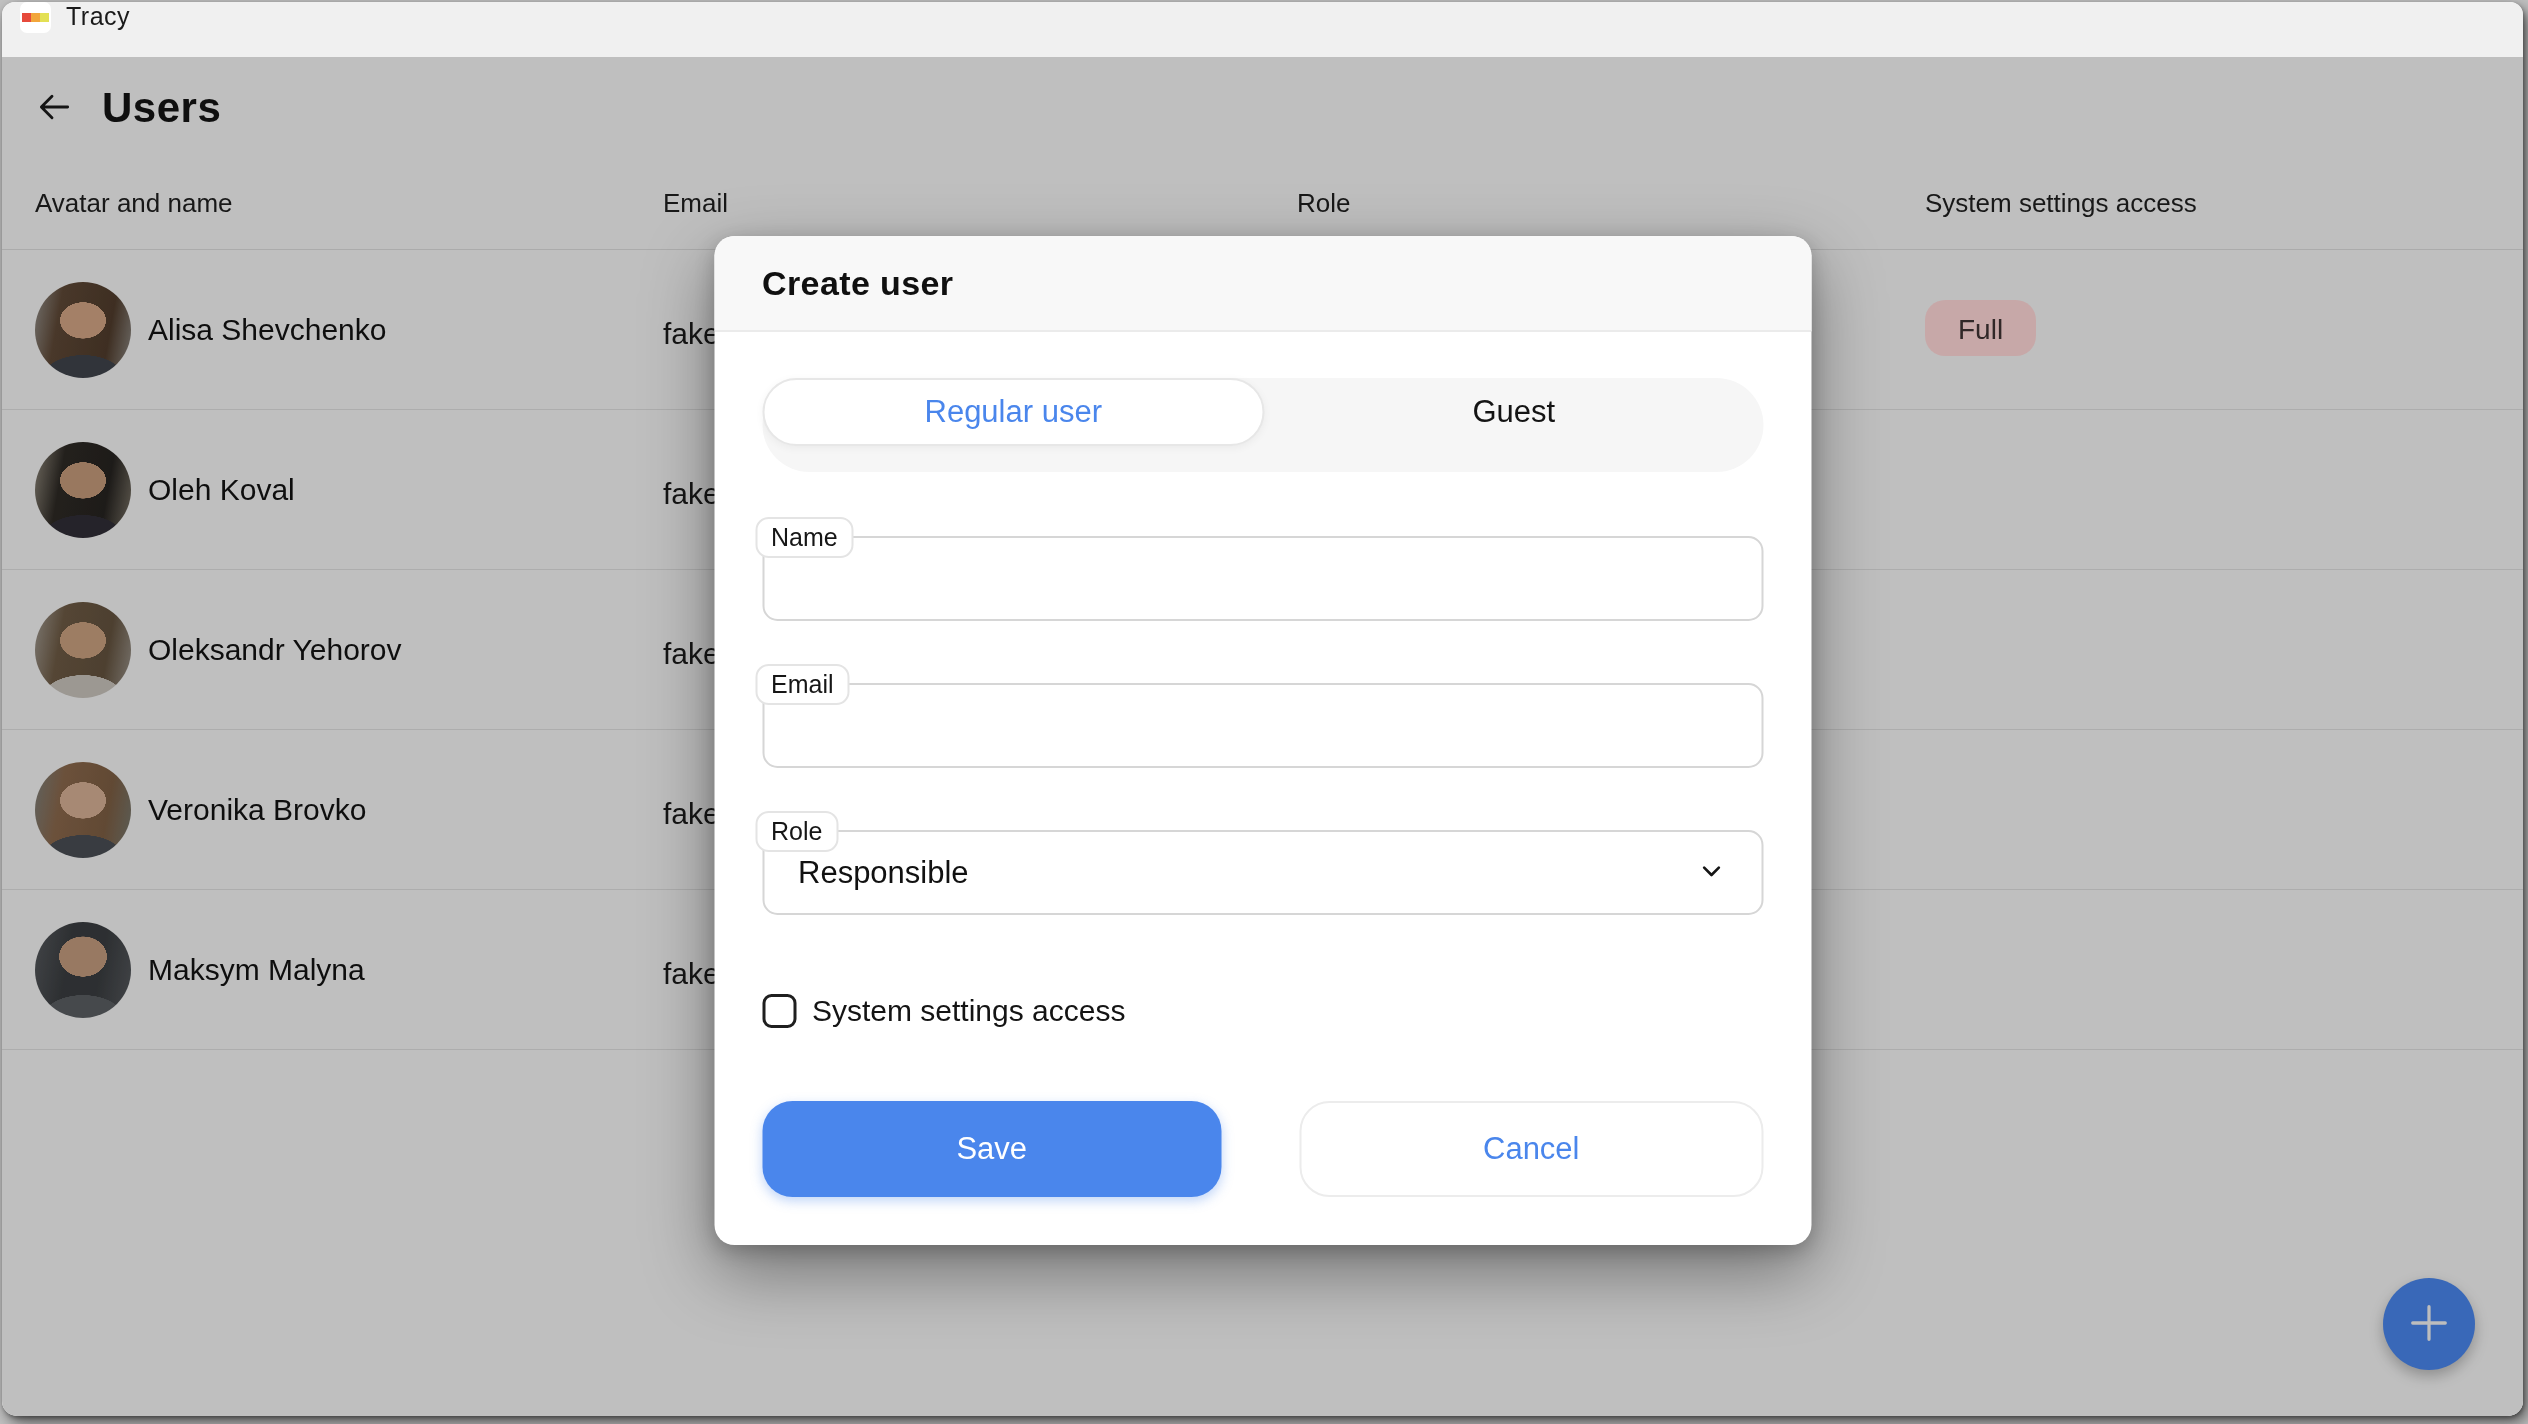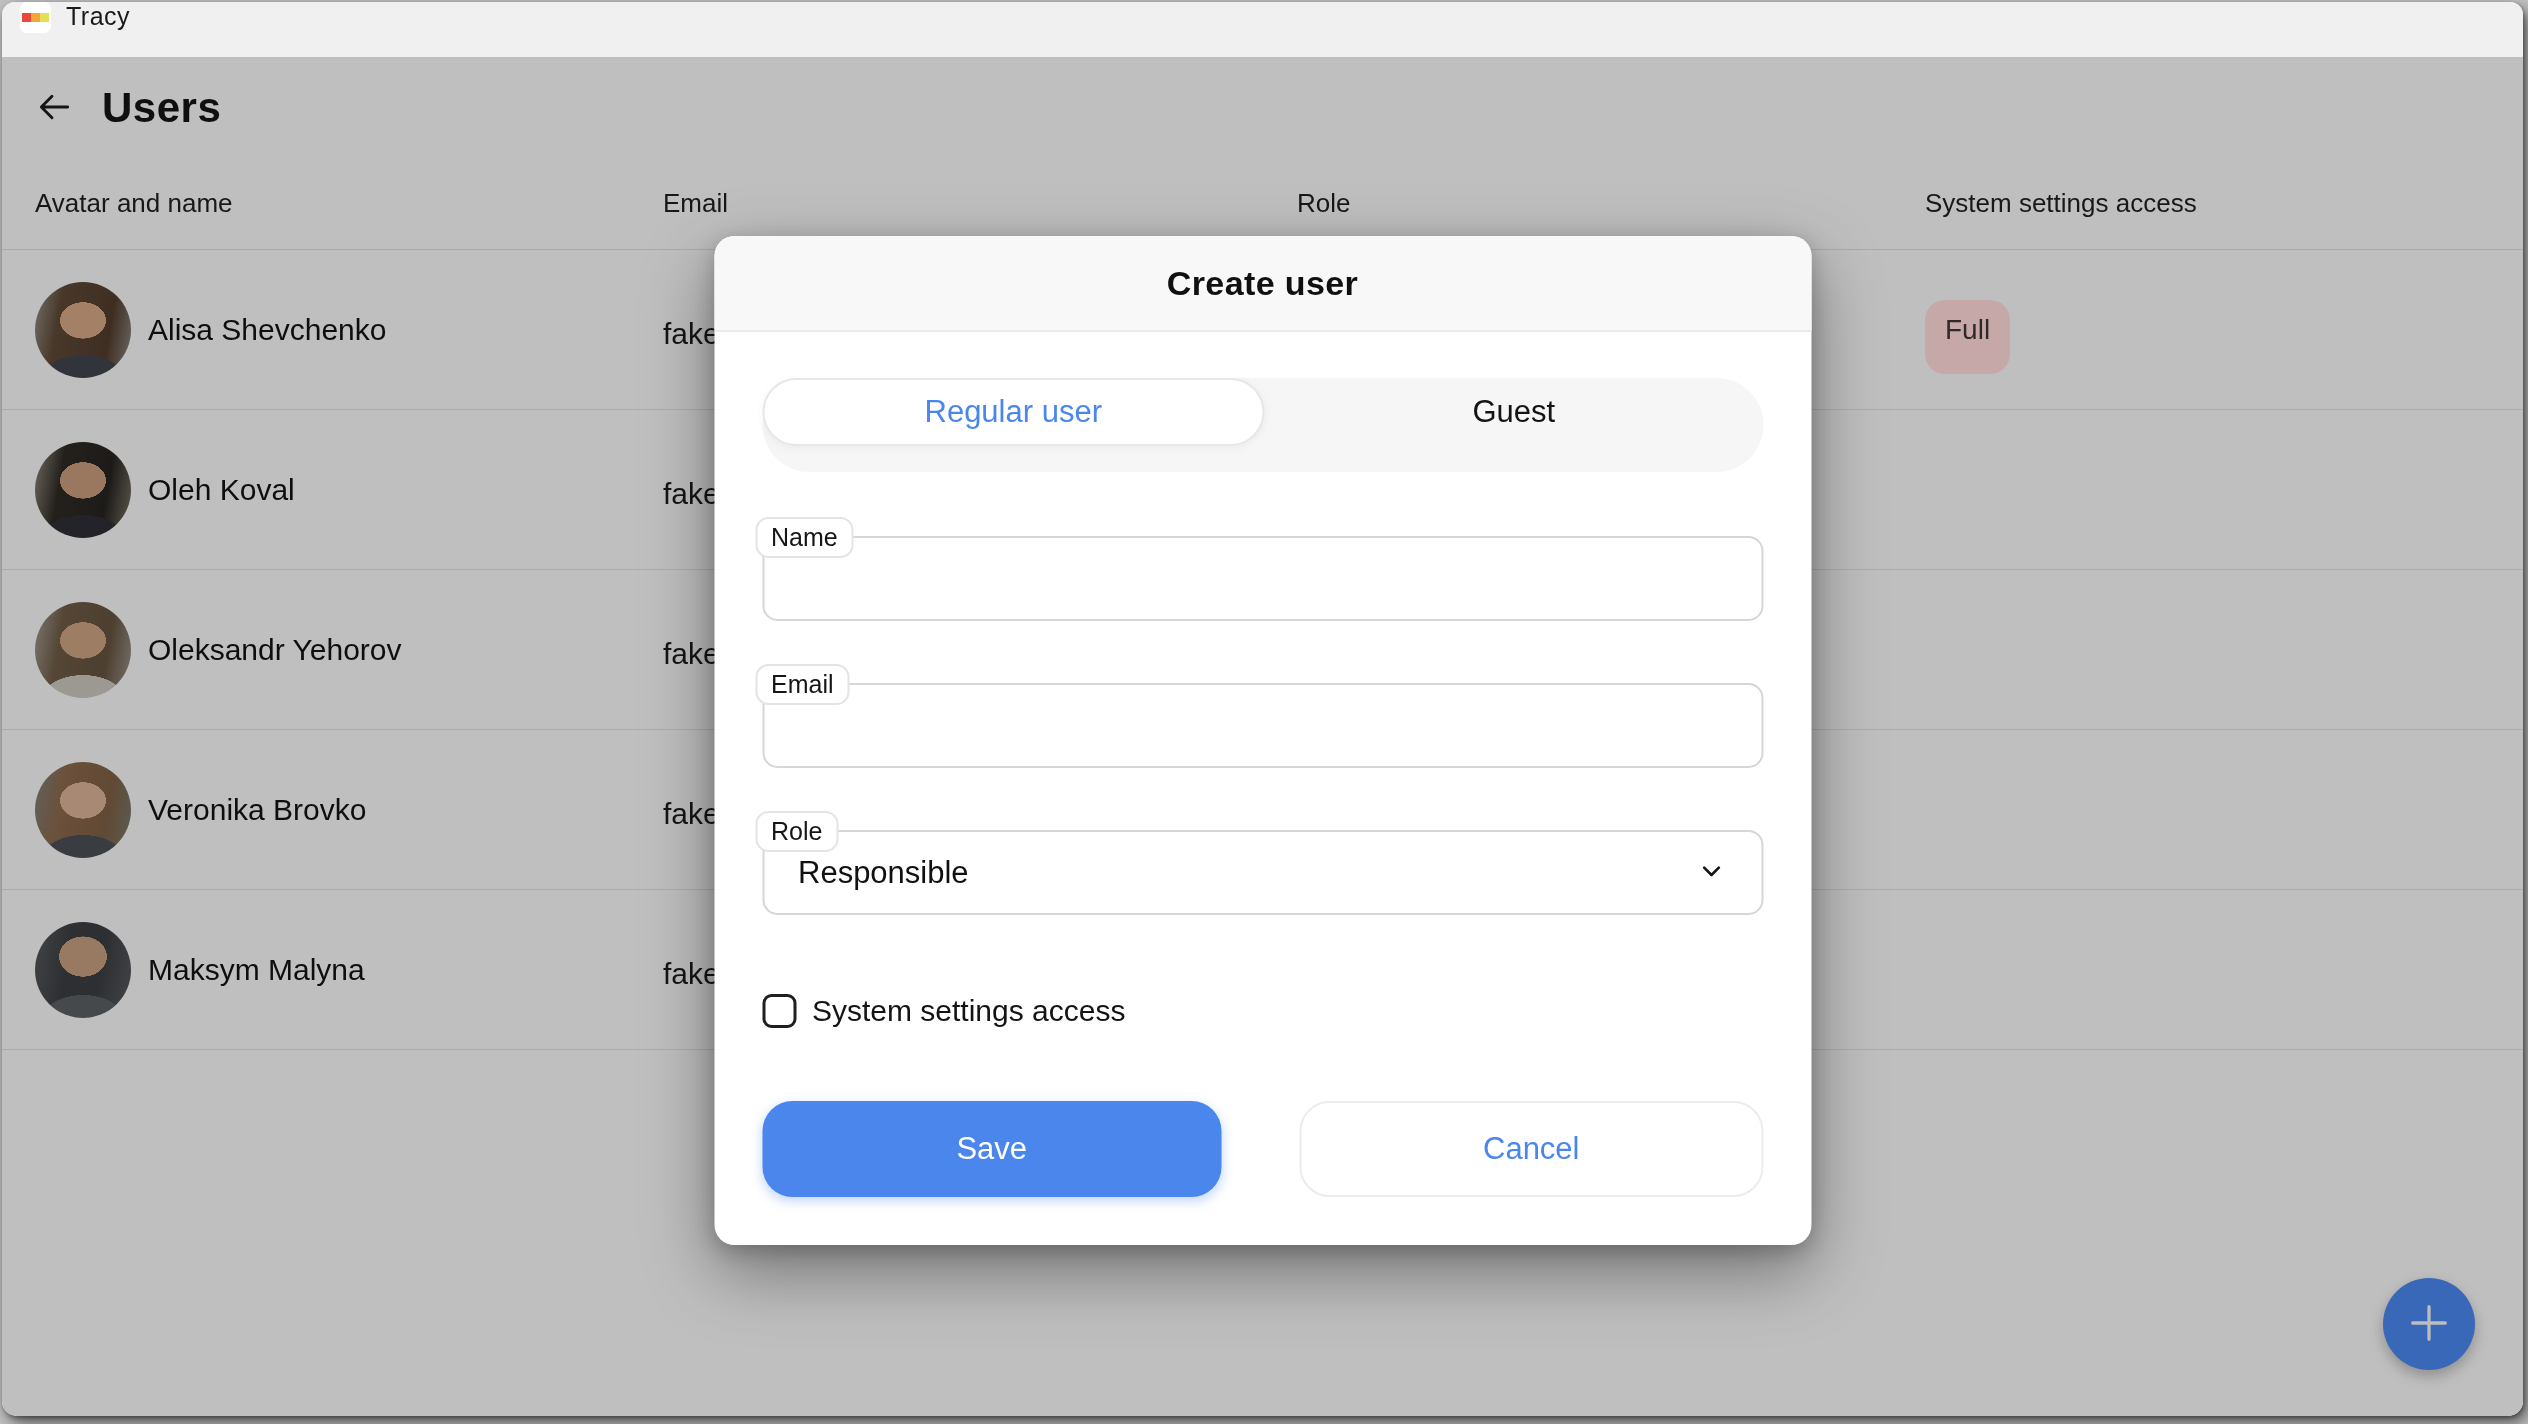--- a/index.html
+++ b/index.html
@@ -36,22 +36,22 @@
   .thead { position:absolute; top:99px; left:0; right:0; height:94px; border-bottom:1px solid rgba(0,0,0,0.10); }
   .th { position:absolute; top:0; height:94px; line-height:94px; font-size:26px; color:#1f1f1f; }
   .th.c0 { left:33px; } .th.c1 { left:661px; } .th.c2 { left:1295px; } .th.c3 { left:1923px; }
 
   .rows { position:absolute; top:193px; left:0; right:0; }
   .row { position:relative; height:160px; border-bottom:1px solid rgba(0,0,0,0.09); }
   .avatar { position:absolute; left:33px; top:32px; width:96px; height:96px; border-radius:50%; background-color:#777; }
   .cell-name { position:absolute; left:146px; top:0; height:160px; line-height:160px; font-size:30px; color:#131313; }
   .cell-email { position:absolute; left:661px; top:4px; height:160px; line-height:160px; font-size:30px; color:#1b1b1b; white-space:nowrap; }
   .badge {
-    position:absolute; left:1923px; top:50px; height:74px; line-height:60px;
-    padding:0 20px; border-radius:20px; background:#ffd8d8; color:#3f3434; font-size:28px;
+    position:absolute; left:1923px; top:50px; height:56px; line-height:60px;
+    padding:0 33px; border-radius:20px; background:#ffd8d8; color:#3f3434; font-size:28px;
   }
 
   
   .fab {
     position:absolute; left:2381px; top:1221px; width:92px; height:92px; border-radius:50%;
     background:#4a86ec; border:none; cursor:pointer;
     display:flex; align-items:center; justify-content:center;
     box-shadow:0 6px 14px rgba(0,0,0,0.25);
   }
 
@@ -59,21 +59,21 @@
   .barrier { position:absolute; inset:0; background:rgba(0,0,0,0.22); z-index:10; }
 
   
   .modal {
     position:absolute; top:179px; left:50%; transform:translateX(-50%);
     width:1097px; background:#ffffff; border-radius:20px; z-index:20;
     box-shadow:0 26px 70px rgba(0,0,0,0.40), 0 6px 20px rgba(0,0,0,0.20);
   }
   .modal-header {
     height:96px; background:#f8f8f8; border-radius:20px 20px 0 0;
-    border-bottom:2px solid #ebebeb; display:flex; align-items:center; padding:0 48px;justify-content:center;
+    border-bottom:2px solid #ebebeb; display:flex; align-items:center; padding:0 48px;
   }
   .modal-title { font-size:34px; font-weight:800; color:#101010; letter-spacing:0.4px; }
   .modal-body { padding:0 48px 48px 48px; }
 
   .tabs {
     margin-top:46px; height:94px; background:#f6f6f6; border-radius:47px;
     display:flex; overflow:visible;
   }
   .tab {
     flex:1; height:68px; border:none; background:transparent; border-radius:47px;

